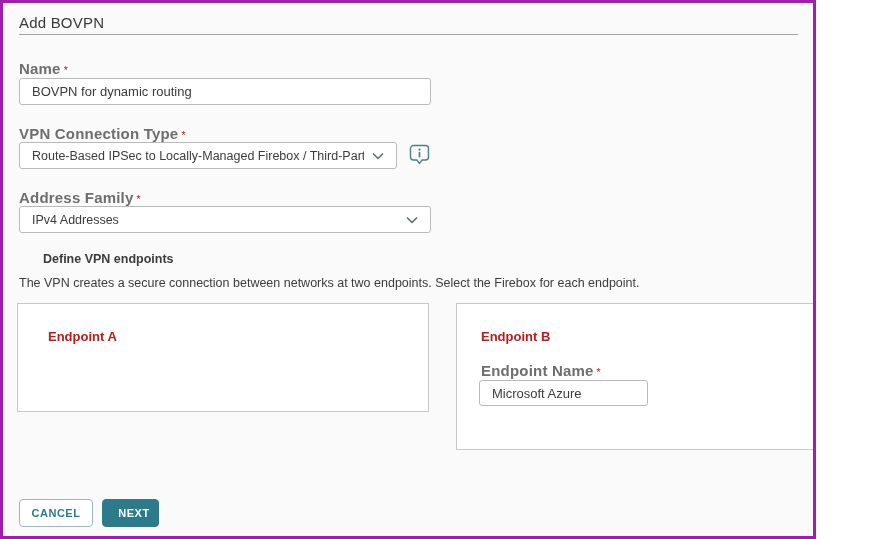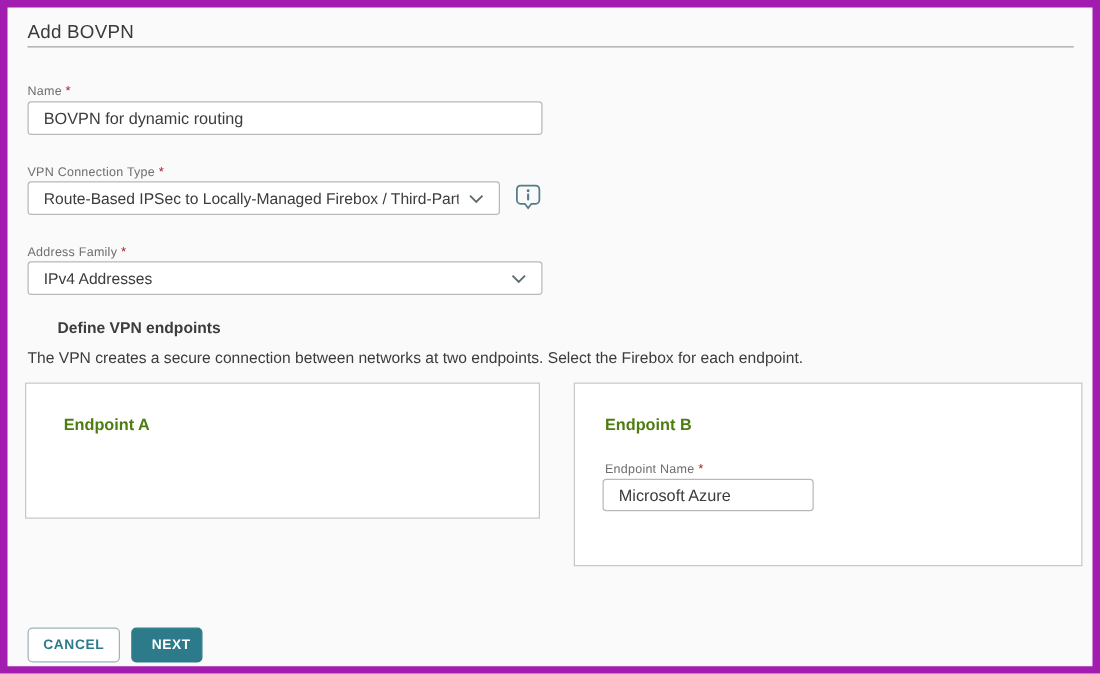--- a/index.html
+++ b/index.html
@@ -1,39 +1,39 @@
 <!DOCTYPE html>
 <html style="--accent-teal: #2d7b8a; --required-red: #a6232e; --checkbox-blue: #1a6fe8;"><head>
 <meta charset="utf-8">
 <style>
   html,body { margin:0; padding:0; background:#ffffff; }
   .page {
     position:relative;
-    width:880px; height:539px;
+    width:816px; height:539px;
     box-sizing:border-box;
     background:#fafafa;
-    border:6px solid #a21caf;
+    border:3px solid #a21caf;
     font-family:"Liberation Sans", sans-serif;
     color:#3c3c3c;
     overflow:hidden;
   }
   .abs { position:absolute; }
 
   .page-title {
     left:16px; top:11px;
     font-size:15px; font-weight:500; color:#3a3a3a;
     letter-spacing:.2px;
   }
   .title-divider {
     left:16px; top:31px; right:15px; height:0;
     border-top:1px solid #a3a3a3;
   }
 
   .field-label {
-    font-size:10px; color:#6e6e6e; letter-spacing:.2px;
+    font-size:15px; color:#6e6e6e; letter-spacing:.2px;font-weight:bold;
   }
   .req { color:var(--required-red,#a6232e); margin-left:3px; font-size:10.5px; }
 
   .text-input {
     box-sizing:border-box;
     height:27px;
     background:#ffffff;
     border:1px solid #b9b9b9;
     border-radius:3px;
     font-family:"Liberation Sans", sans-serif;
@@ -59,21 +59,21 @@
   .info-btn { background:none; border:none; padding:0; cursor:pointer; }
 
   .section-heading { font-size:12.5px; font-weight:bold; color:#3c3c3c;padding-left:24px; }
   .section-desc { font-size:12.5px; color:#3c3c3c; }
 
   .panel {
     box-sizing:border-box;
     background:#ffffff;
     border:1px solid #c8c8c8;
   }
-  .panel-title { position:absolute; font-size:13px; font-weight:bold; color:#4d7c0f; }
+  .panel-title { position:absolute; font-size:13px; font-weight:bold; color:#b91c1c; }
 
   .checkbox-row { position:absolute; display:flex; align-items:center; cursor:pointer; }
   .checkbox {
     width:13px; height:13px;
     box-sizing:border-box;
     border:1px solid #8a8a8a; border-radius:2px;
     background:#ffffff;
     display:flex; align-items:center; justify-content:center;
   }
   .checkbox.checked {

